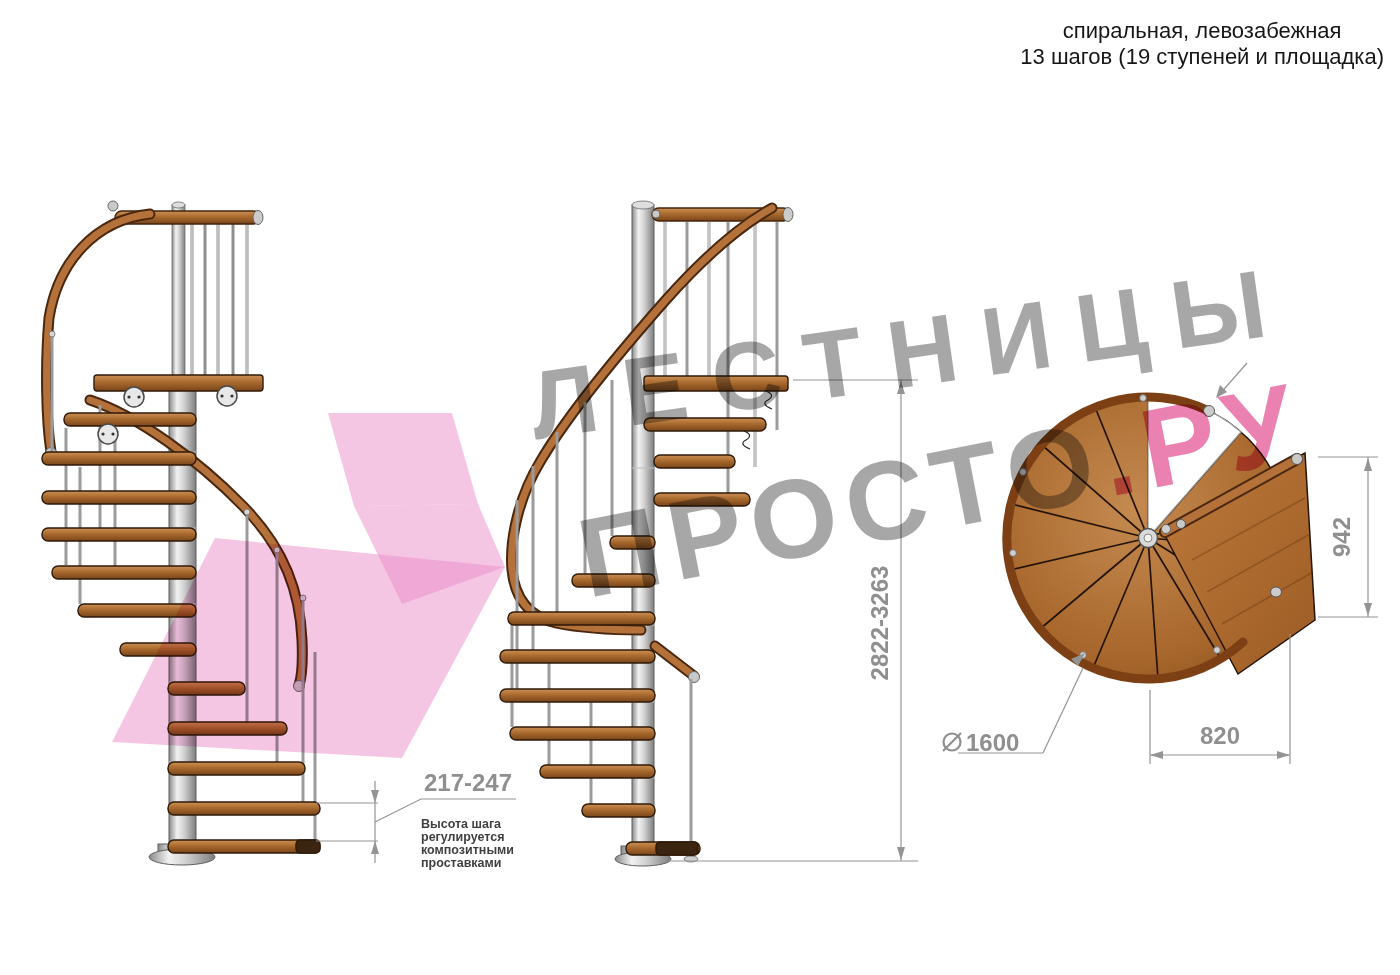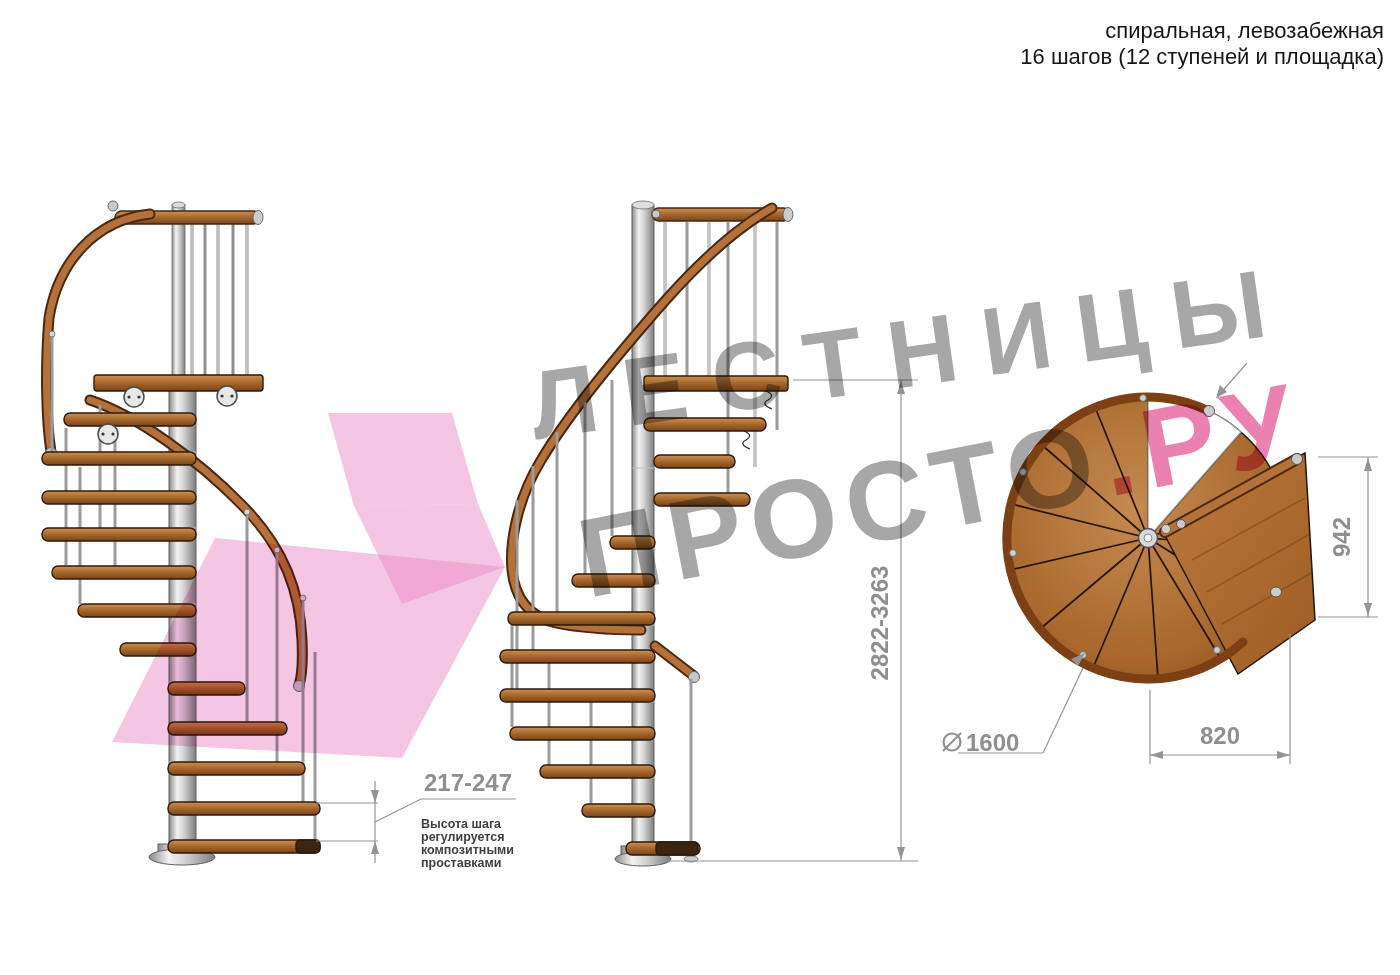--- a/index.html
+++ b/index.html
@@ -1,19 +1,19 @@
 <!DOCTYPE html>
 <html><head>
 <meta charset="utf-8">
 <style>
   html,body{margin:0;padding:0;background:#ffffff;}
   .canvas{position:relative;width:1400px;height:975px;background:#ffffff;overflow:hidden;
           font-family:"Liberation Sans",sans-serif;}
   .canvas svg{position:absolute;left:0;top:0;}
-  .title-block{position:absolute;top:18px;right:16px;text-align:right;
+  .title-block{position:absolute;top:18px;right:16px;text-align:center;
                font-size:22px;line-height:26px;color:#161616;}
   .wm{position:absolute;font-weight:bold;white-space:nowrap;transform-origin:0 0;
       mix-blend-mode:multiply;color:#7d7d7d;opacity:.68;}
   .wm1{left:523px;top:352px;font-size:96px;letter-spacing:26px;transform:rotate(-8deg);}
   .wm2{left:568px;top:497px;font-size:112px;letter-spacing:10px;transform:rotate(-11deg);}
   .wm-pink{color:#e0458c;}
   .dim-label{font-weight:bold;fill:#8f8f8f;font-size:24px;font-family:"Liberation Sans",sans-serif;}
   .note-line{fill:#3f3f3f;font-size:12.5px;font-weight:bold;font-family:"Liberation Sans",sans-serif;}
 </style>
 </head>
@@ -334,16 +334,16 @@
     <text class="note-line" x="421" y="854">композитными</text>
     <text class="note-line" x="421" y="867">проставками</text>
   </g>
 </svg>
 
 <div class="wm wm1">ЛЕСТНИЦЫ</div>
 <div class="wm wm2"><span>ПРОСТО</span><span class="wm-pink">.РУ</span></div>
 
 <div class="title-block">
   <div>спиральная, левозабежная</div>
-  <div>16 шагов (12 ступеней и площадка)</div>
+  <div>13 шагов (19 ступеней и площадка)</div>
 </div>
 
 </div>
 
 </body></html>

